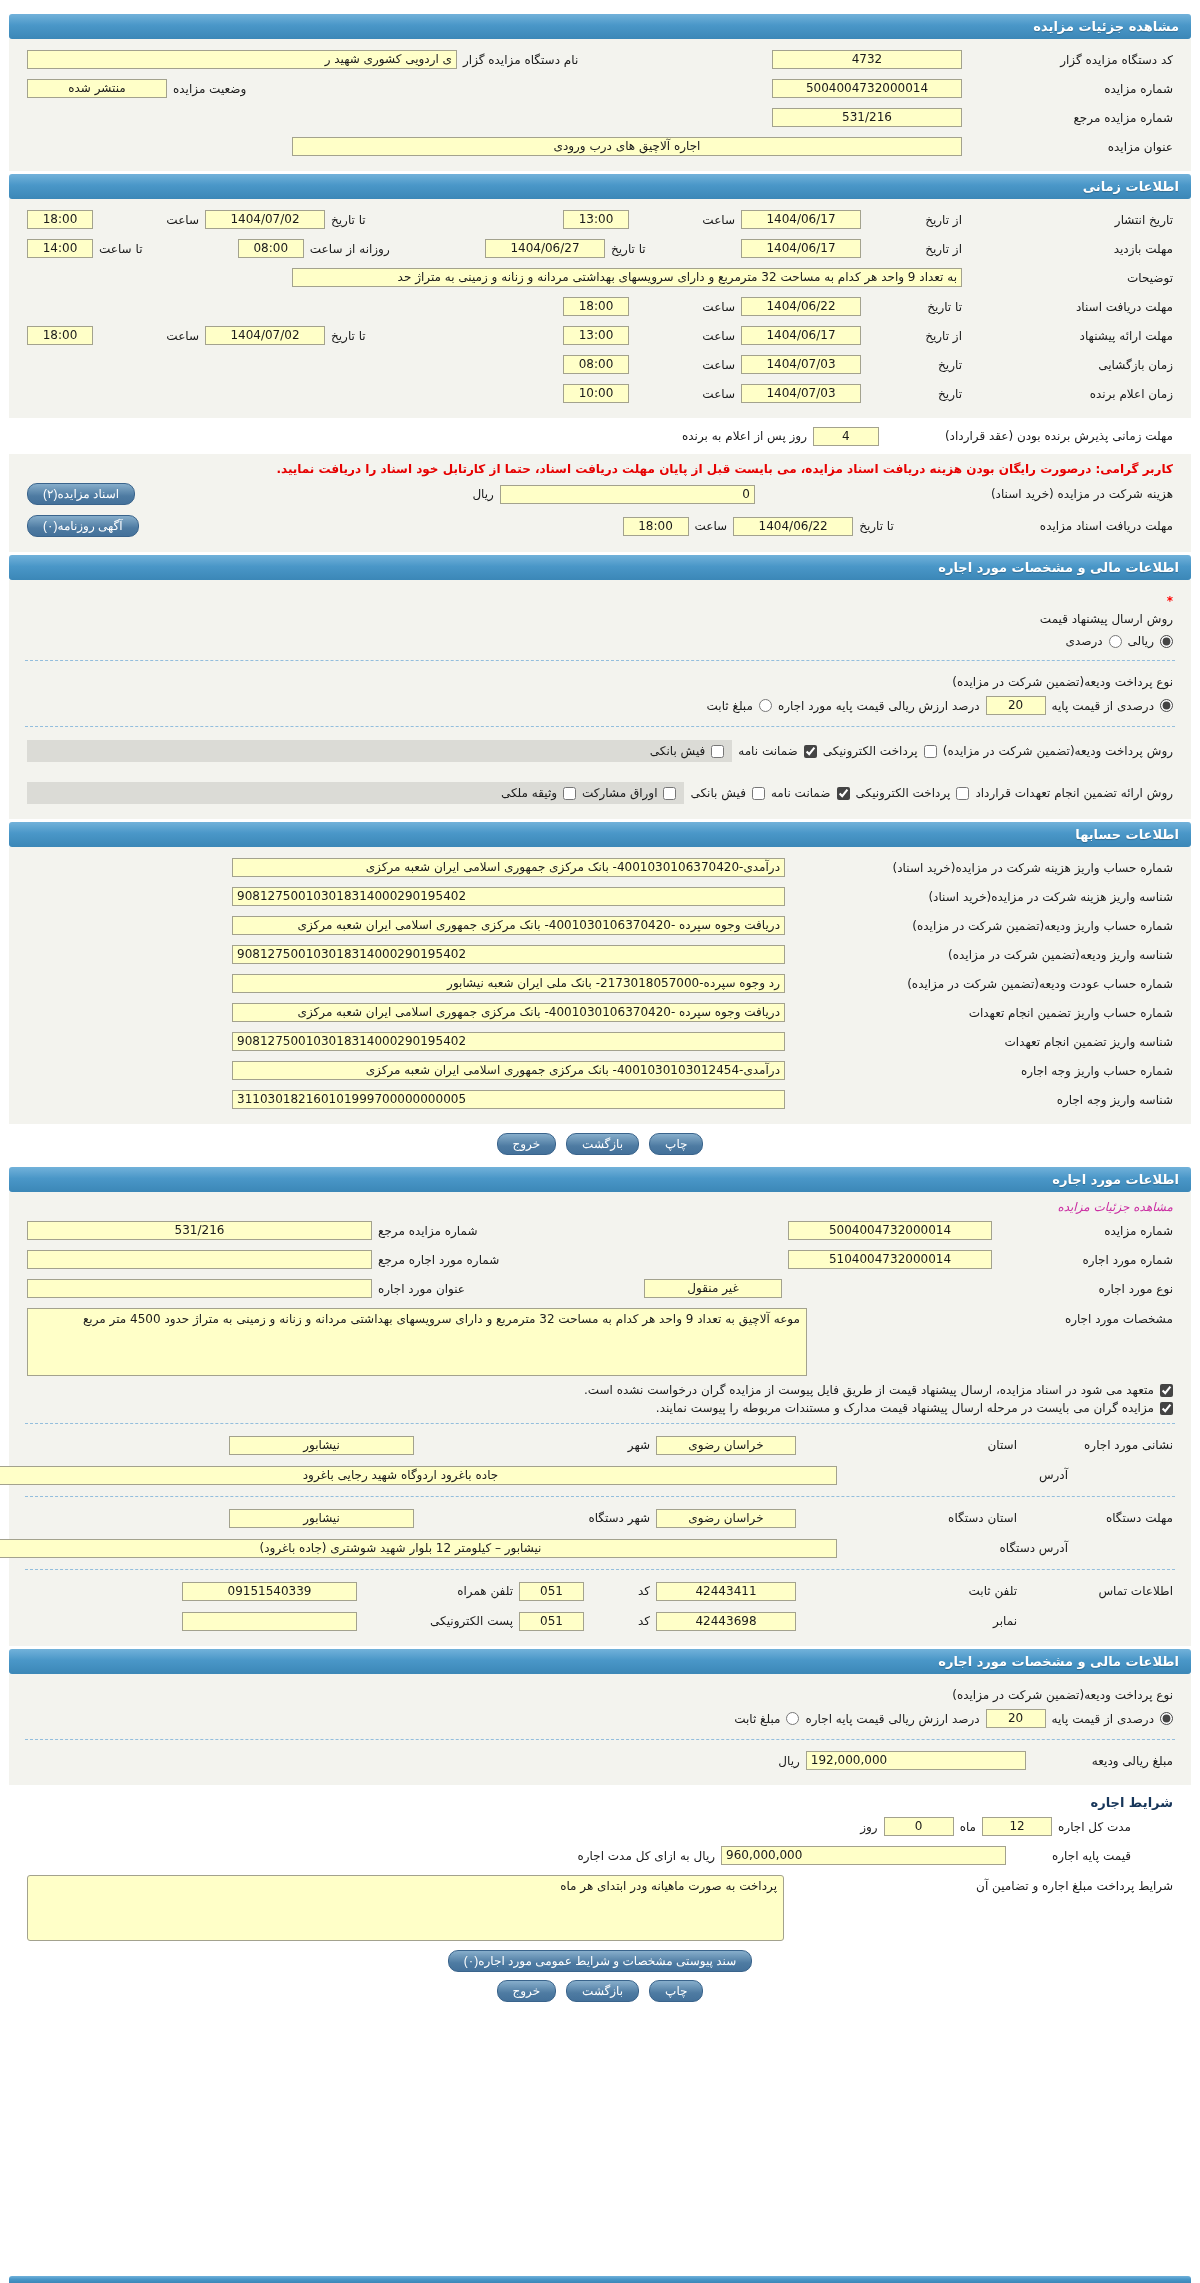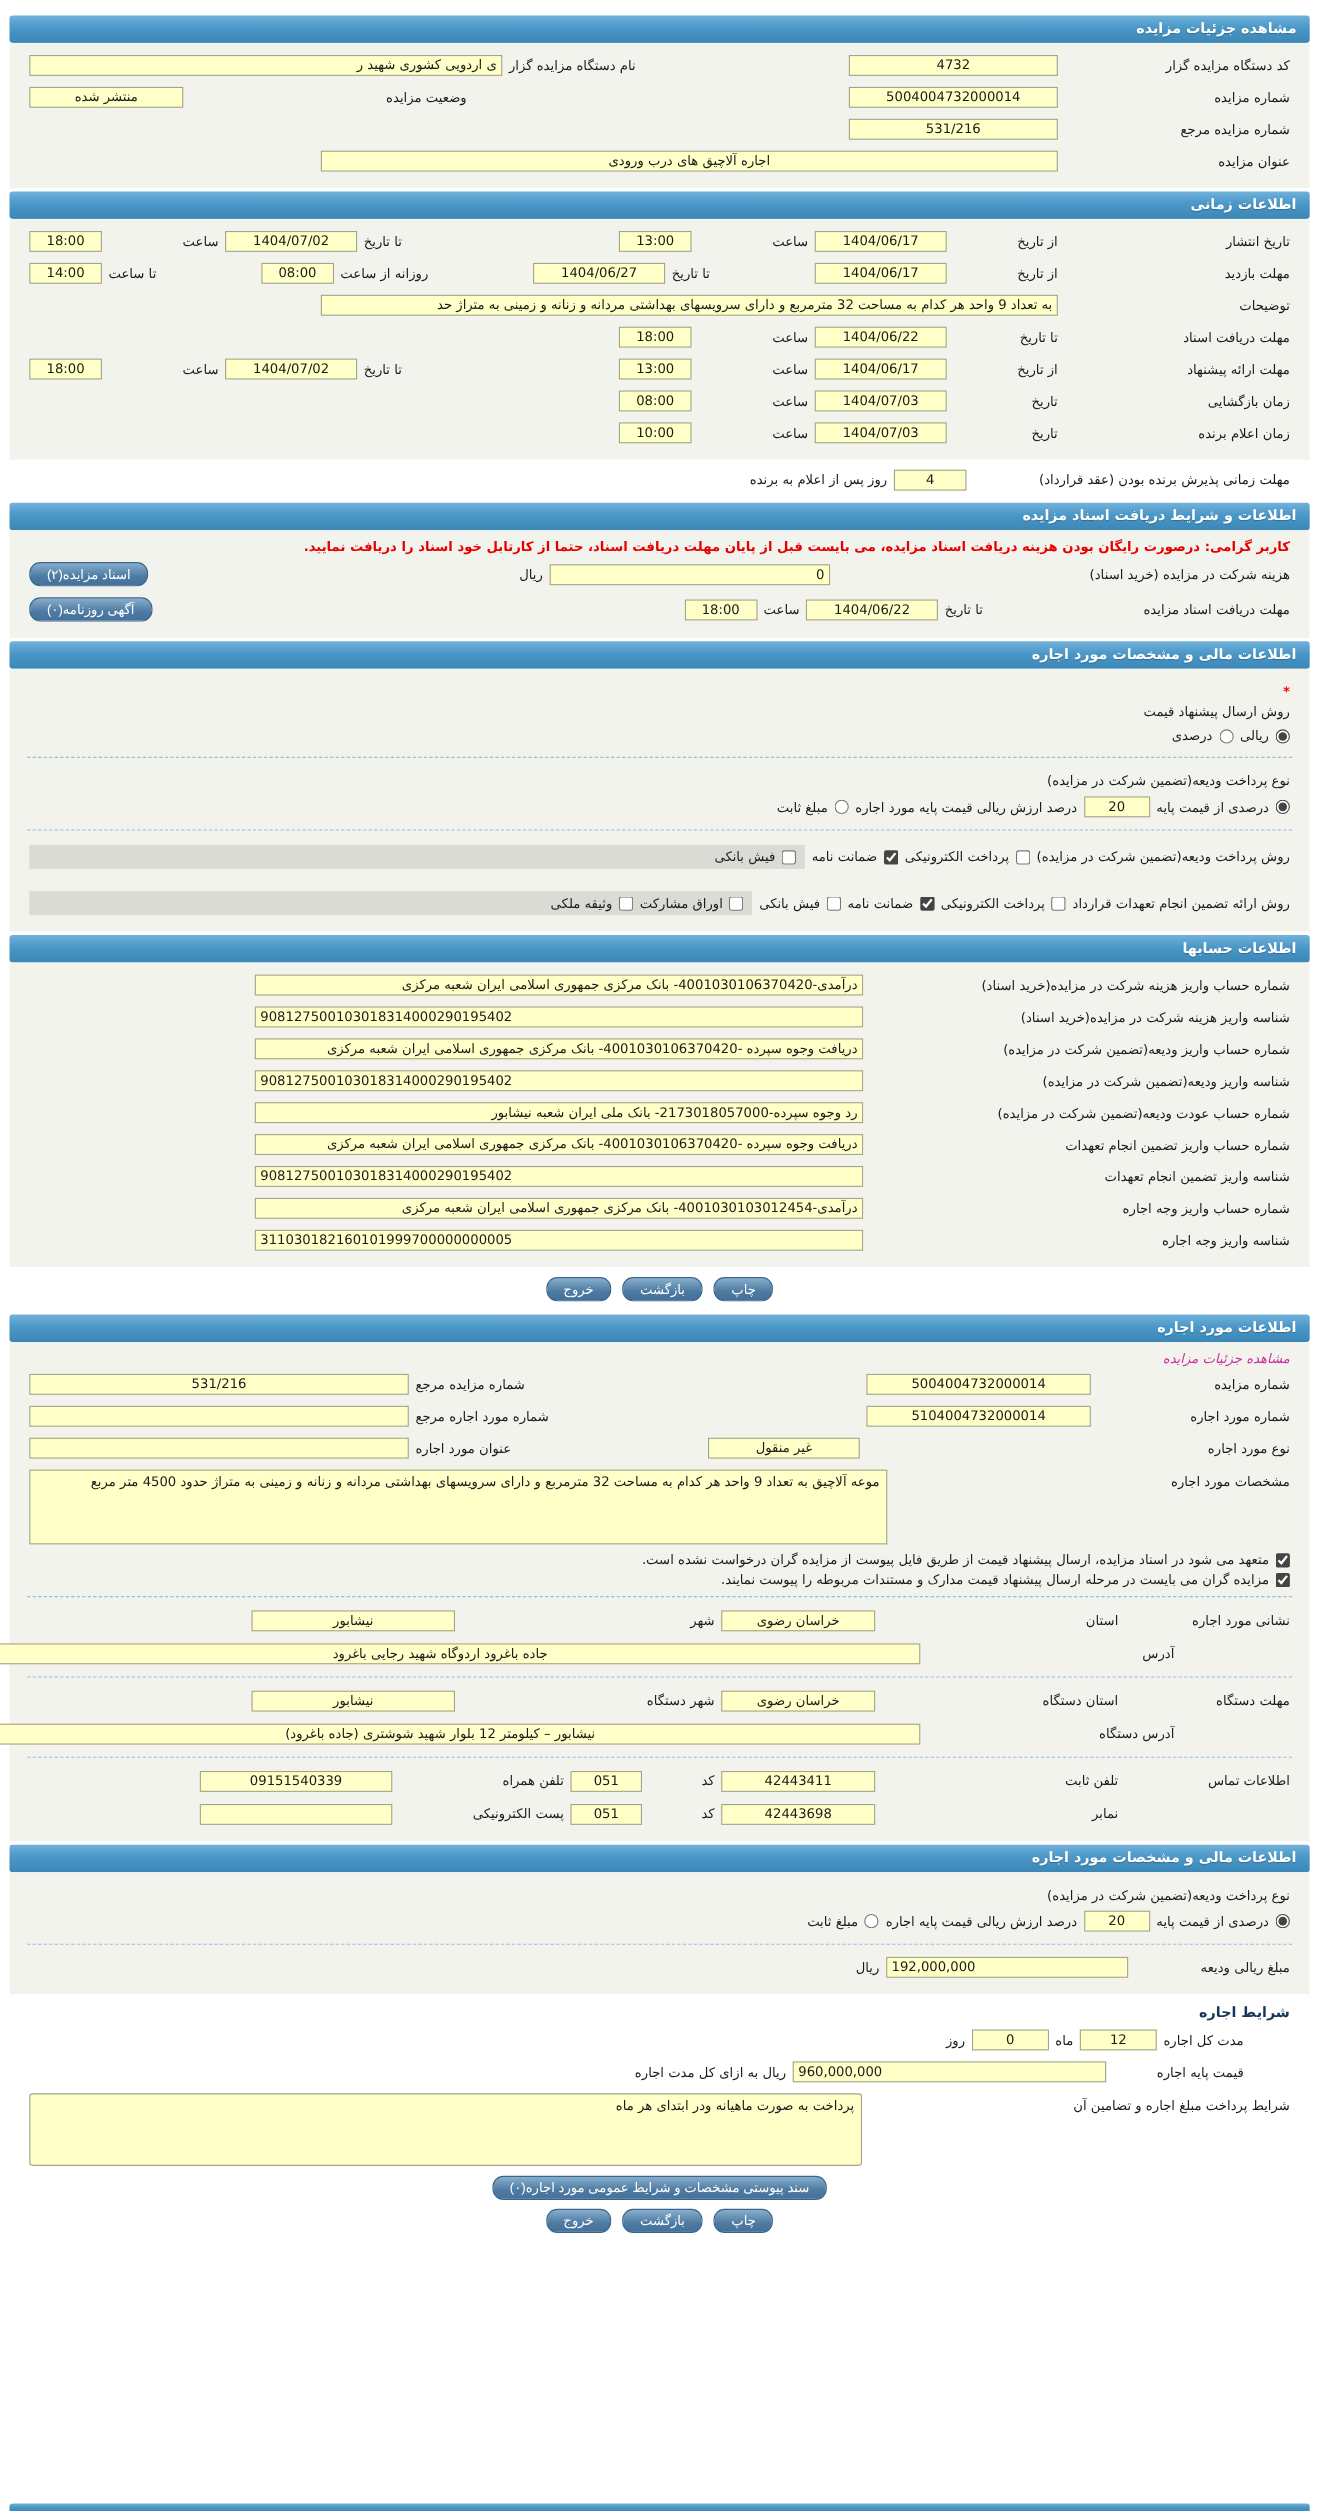--- a/index.html
+++ b/index.html
@@ -24,21 +24,21 @@
 .dsep{border-top:1px dashed #93bedd;margin:6px 16px}
 .btn{background:linear-gradient(180deg,#87aecb,#4e7ba2 60%,#44719a);color:#fff;border:1px solid #3a648c;border-radius:10px;padding:3px 15px;font-family:Liberation Sans, sans-serif;font-size:12px;cursor:pointer;white-space:nowrap}
 .warn{color:#e60000;font-weight:bold}
 .link{color:#cb2fa3;font-style:italic;cursor:pointer}
 .req{color:#f00;font-weight:bold}
 input[type=checkbox],input[type=radio]{width:13px;height:13px;margin:0;accent-color:#444;flex:none}
 .grey{background:#dbdbd6;align-self:stretch;display:flex;align-items:center;gap:6px;flex:1;padding:0 8px;min-height:22px}
 .ta{background:#ffffc8;border:1px solid #a3a28e;padding:3px 6px;font-size:12px;overflow:hidden;white-space:normal;flex:none;text-align:right}
 .acc-lbl{width:382px;flex:none;white-space:nowrap}
 .w753{width:873px}.w757{width:757px}.w780{width:780px}.w670{width:670px}.w553{width:553px}.w430{width:430px}.w345{width:345px}.w285{width:285px}.w255{width:255px}.w220{width:220px}.w204{width:204px}.w190{width:190px}.w185{width:185px}.w175{width:175px}.w140{width:140px}.w138{width:138px}.w120{width:120px}.w70{width:70px}.w66{width:66px}.w65{width:65px}.w60{width:60px}
-.lblcell430{width:430px;flex:none;text-align:center;white-space:nowrap}
+.lblcell430{width:430px;flex:none;text-align:left;white-space:nowrap}
 .gl1{width:215px;flex:none;white-space:nowrap}
 .gl2{width:230px;flex:none;white-space:nowrap}
 .glc{width:60px;flex:none;white-space:nowrap}
 .glm{width:150px;flex:none;white-space:nowrap}
 .ghead{width:150px;flex:none;white-space:nowrap}
 .addr-lbl{width:330px;flex:none;padding-right:105px;white-space:nowrap}
 .actions{justify-content:center;gap:10px;padding:9px 0}
 .lease-row{padding-right:60px}
 .lease-head{font-weight:bold;color:#17365a;font-size:13px}
 .top{align-items:flex-start}
@@ -146,23 +146,20 @@
       <div class="fld c w66 hgap">10:00</div>
     </div>
   </div>
 
   <div class="row white" style="min-height:36px">
     <span class="lbl">مهلت زمانی پذیرش برنده بودن (عقد قرارداد)</span>
     <div class="fld c w66 mr60">4</div>
     <span class="lbl">روز پس از اعلام به برنده</span>
   </div>
 
-  <div class="bar">
-    <span>اطلاعات و شرایط دریافت اسناد مزایده</span>
-  </div>
   <div class="sec">
     <div class="row tight">
       <span class="warn">کاربر گرامی: درصورت رایگان بودن هزینه دریافت اسناد مزایده، می بایست قبل از پایان مهلت دریافت اسناد، حتما از کارتابل خود اسناد را دریافت نمایید.</span>
     </div>
     <div class="row">
       <span class="lbl">هزینه شرکت در مزایده (خرید اسناد)</span>
       <div class="fld r w255 mr230">0</div>
       <span class="lbl">ریال</span>
       <span class="sp"></span>
       <button class="btn">اسناد مزایده(۲)</button>

